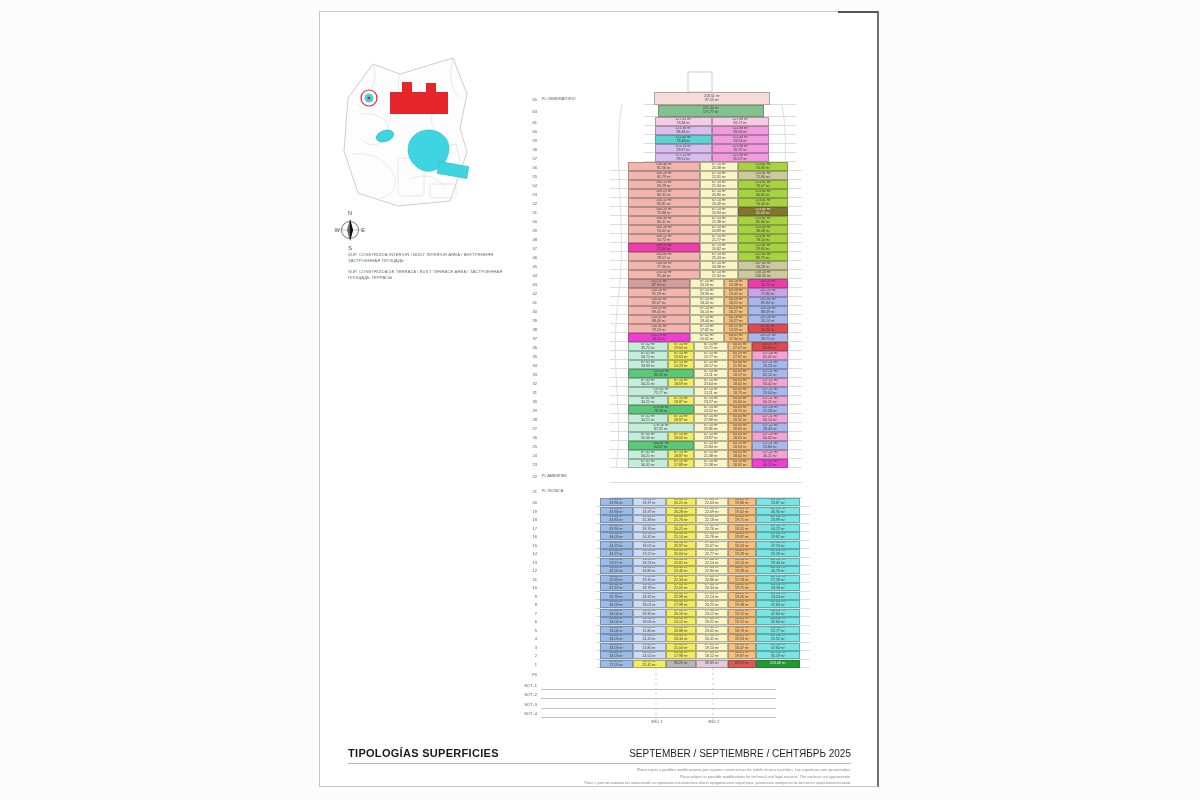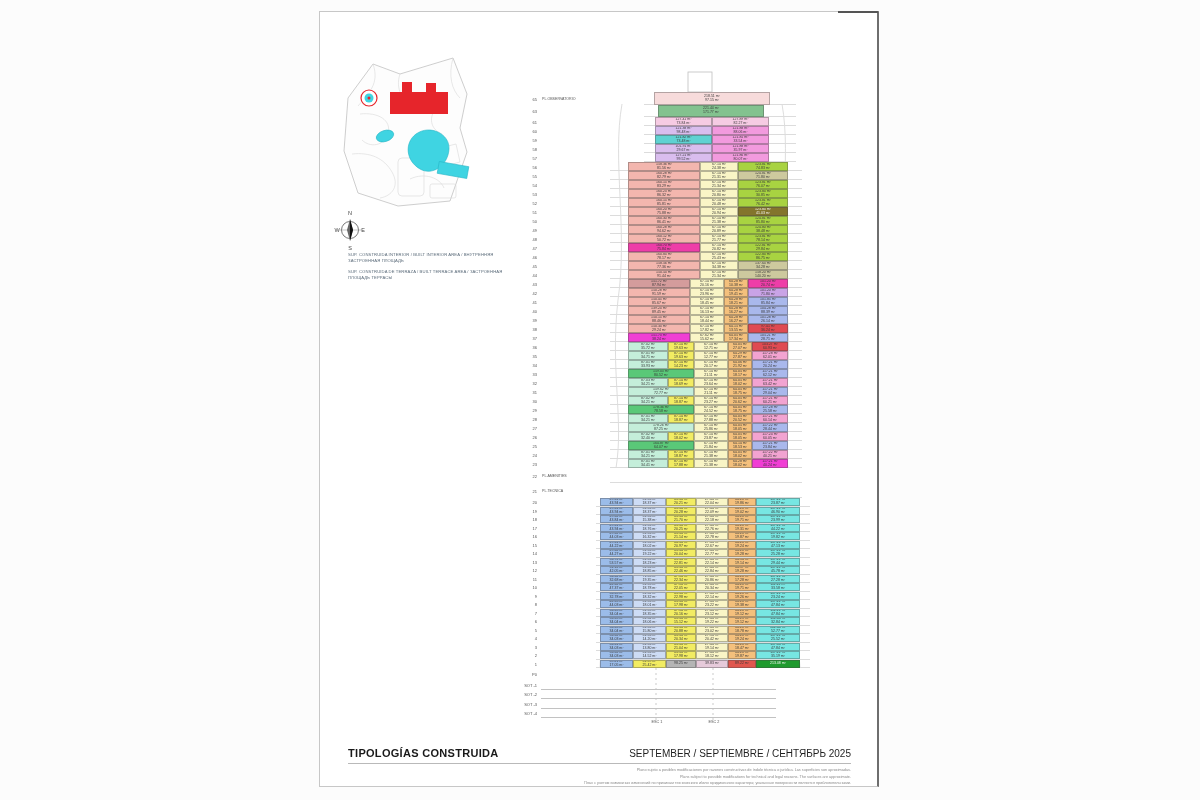--- a/index.html
+++ b/index.html
@@ -1429,21 +1429,21 @@
         <div class="trow bsm" style="height: 9.5px;">
           <div class="slab"></div>
           <div class="fnum">SOT -4</div>
         </div>
         <div class="trow" style="height: 12px;">
           <div class="core-label" style="left: 44px;">ESC 1</div>
           <div class="core-label" style="left: 101px;">ESC 2</div>
         </div>
       </div>
 
-    <div class="title-left">TIPOLOGÍAS CONSTRUIDA</div>
+    <div class="title-left">TIPOLOGÍAS SUPERFICIES</div>
     <div class="title-right">SEPTEMBER / SEPTIEMBRE / СЕНТЯБРЬ 2025</div>
     <div class="rule"></div>
     <div class="disc">
       <div>Plano sujeto a posibles modificaciones por razones constructivas de índole técnica o jurídica. Las superficies son aproximadas.</div>
       <div>Plans subject to possible modifications for technical and legal reasons. The surfaces are approximate.</div>
       <div>План с учетом возможных изменений по причинам технического и/или юридического характера; указанные поверхности являются приблизительными.</div>
     </div>
   </div>
 </div>
 

